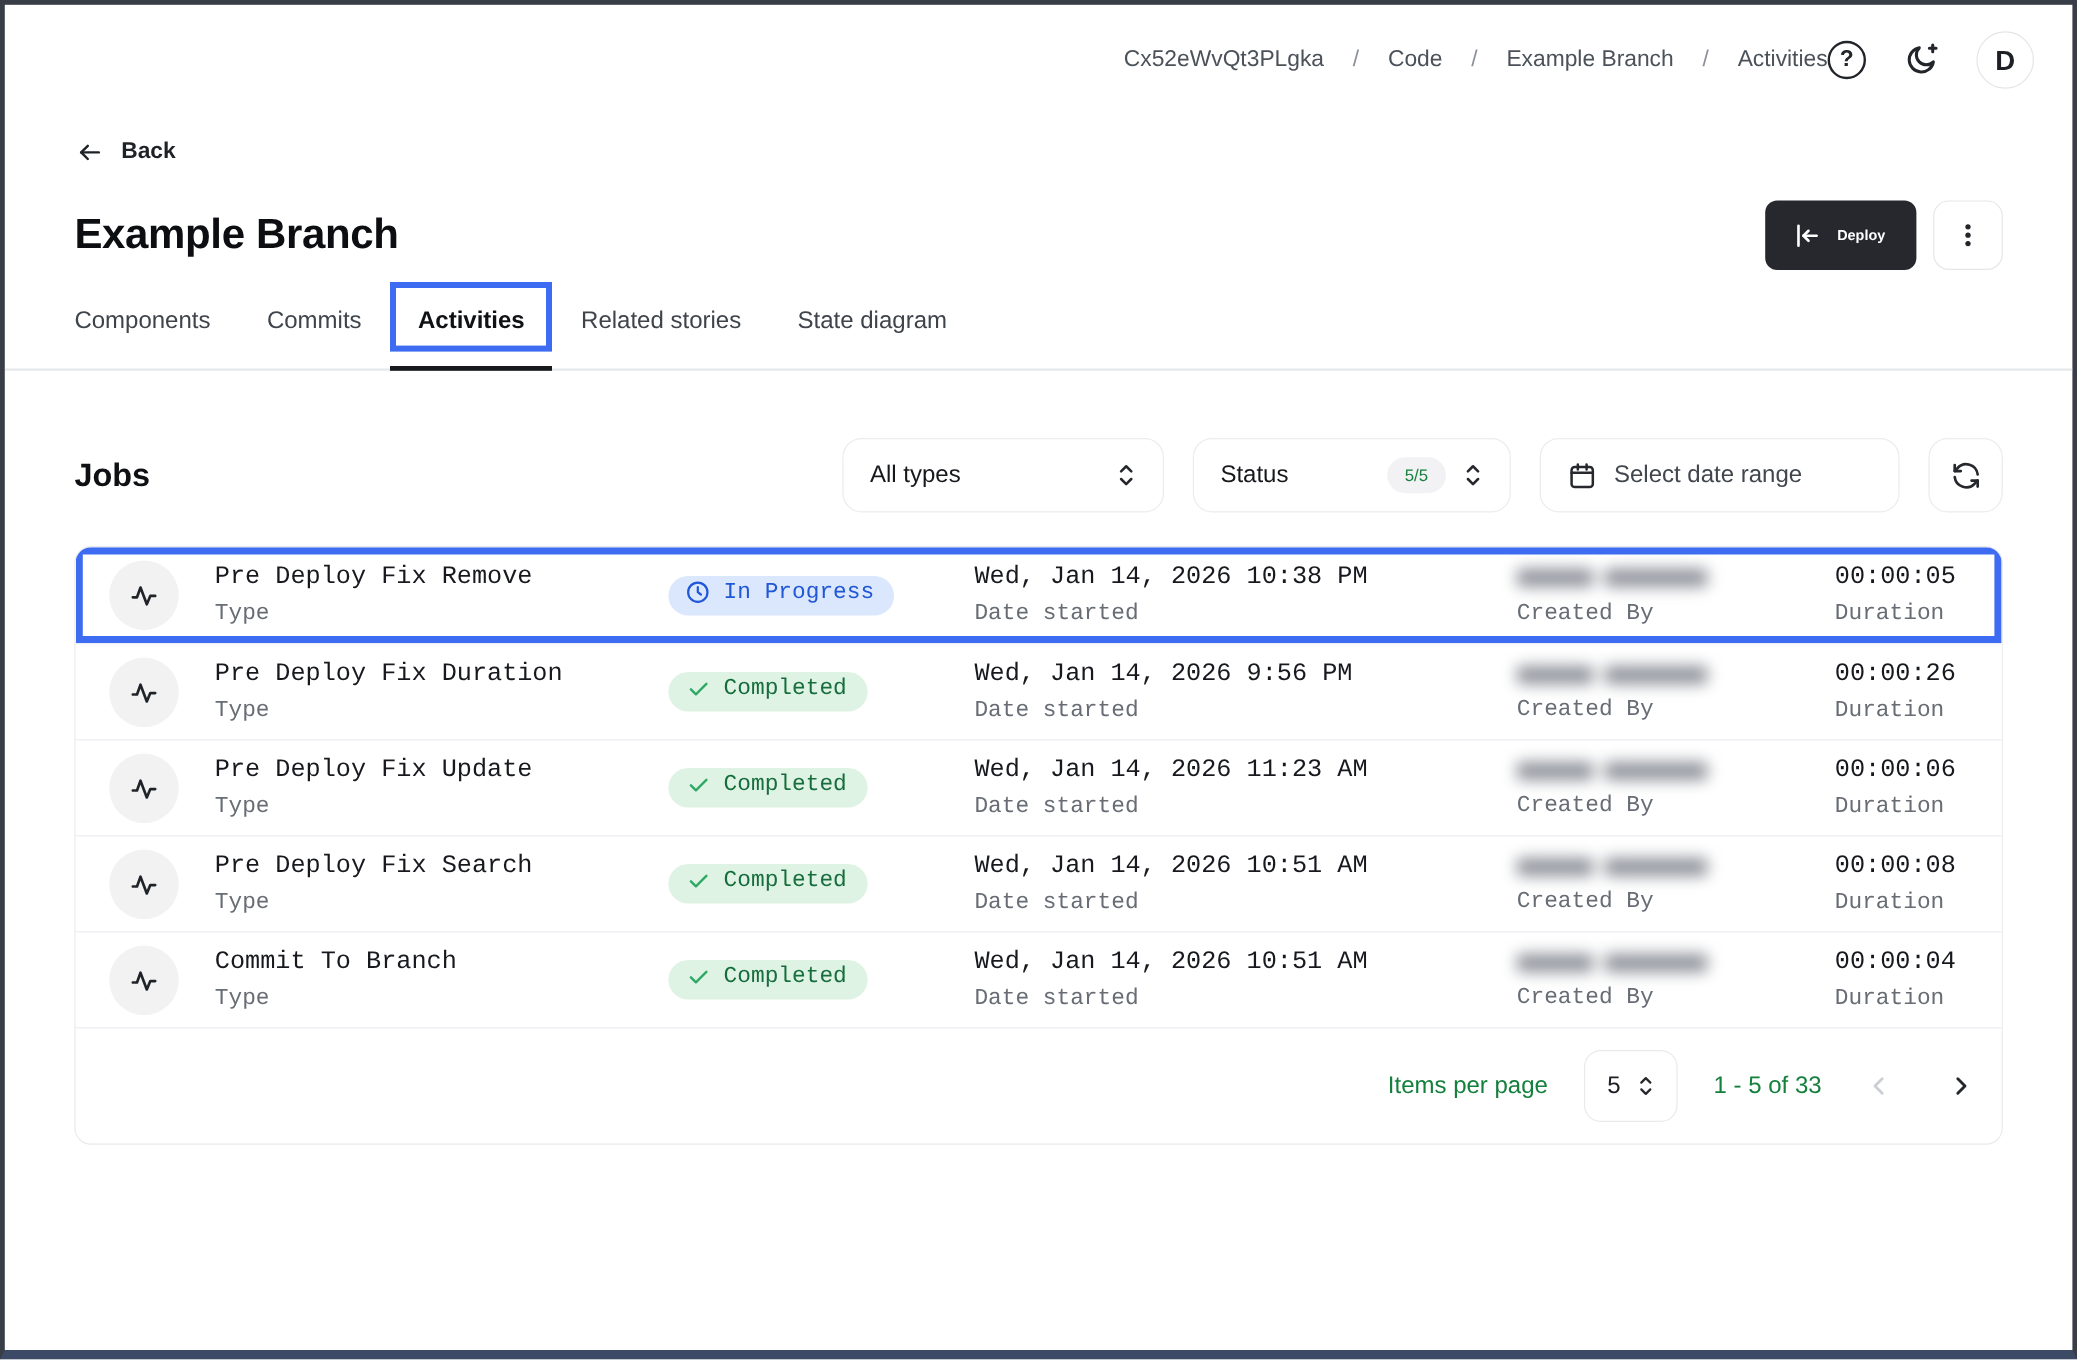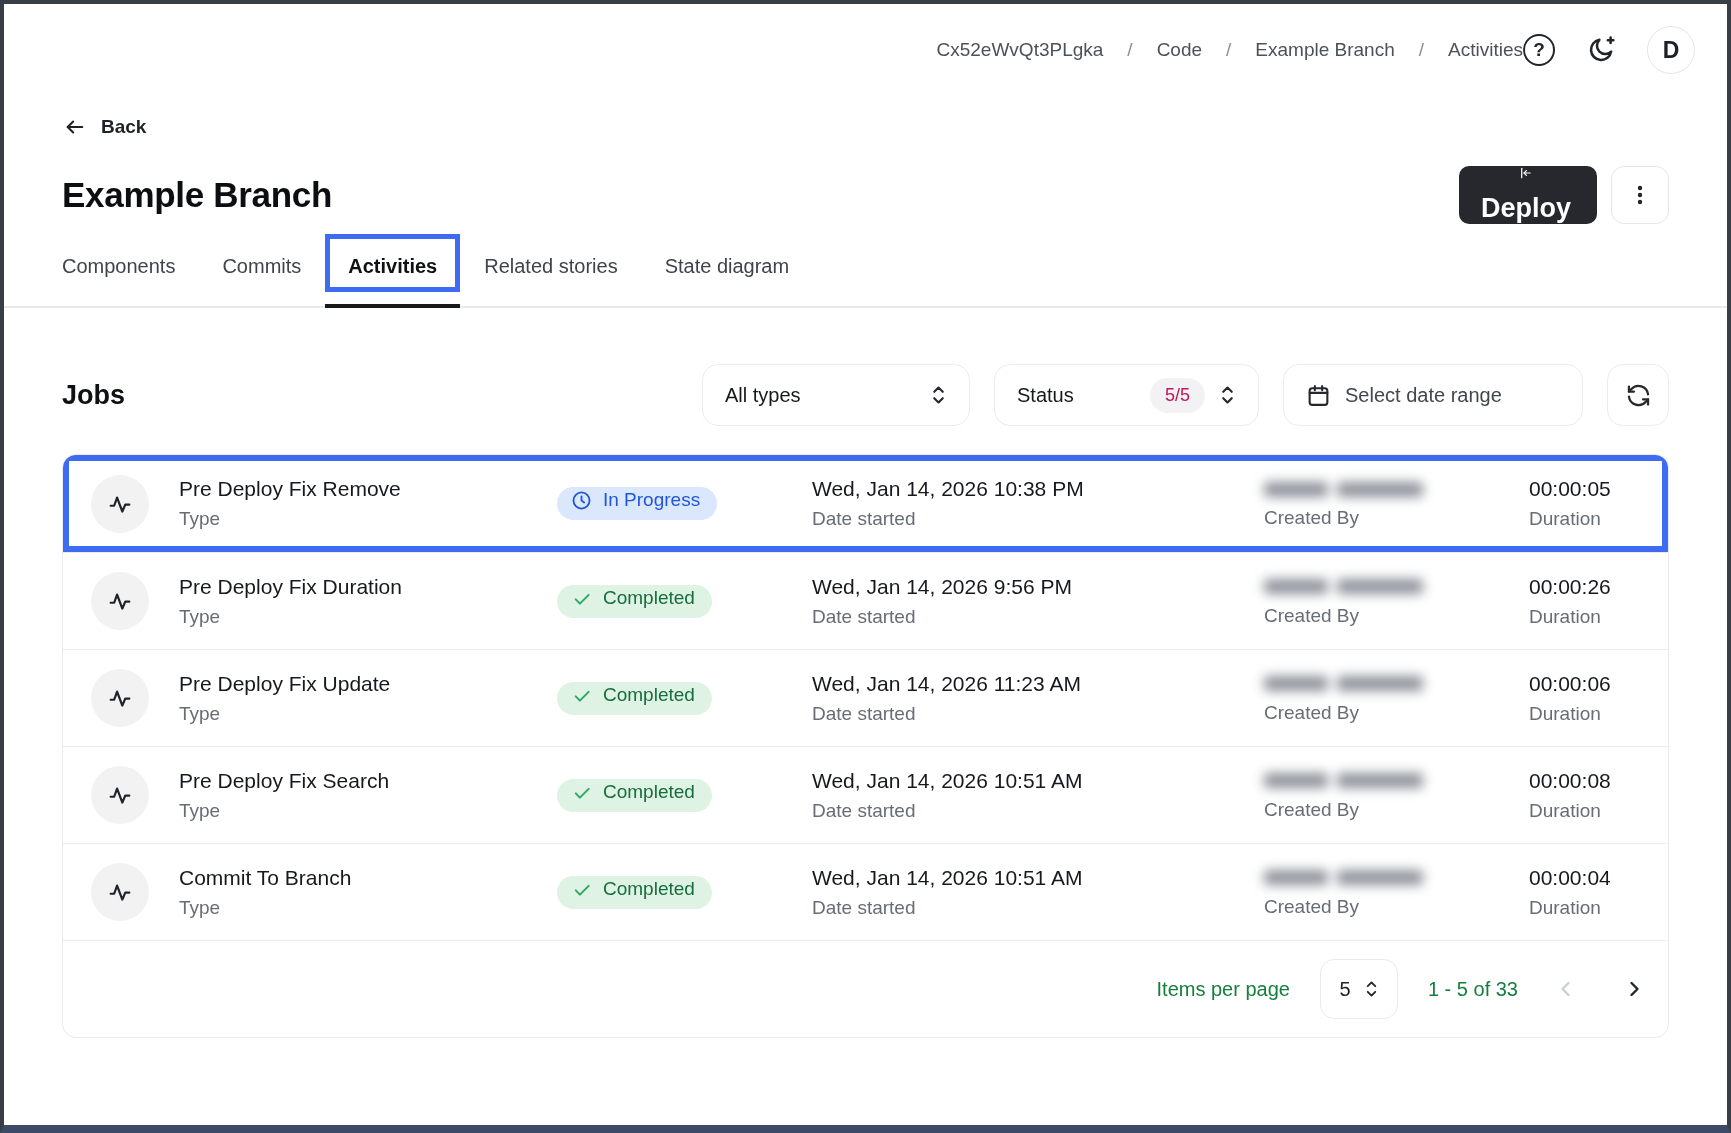--- a/index.html
+++ b/index.html
@@ -15,47 +15,47 @@
   .icon-btn { background:none; border:none; cursor:pointer; display:flex; align-items:center; justify-content:center; color:#22252a; }
   .help-circle { width:32px; height:32px; border:2.4px solid #22252a; border-radius:50%; display:flex; align-items:center; justify-content:center; font-size:19px; font-weight:700; color:#22252a; }
   .avatar { width:48px; height:48px; border-radius:50%; background:#fff; border:1.6px solid #e4e5e8; display:flex; align-items:center; justify-content:center; font-size:23px; font-weight:700; color:#1d2averse025; color:#1d2025; cursor:pointer; }
 
   
   .back-row { margin:20px 58px 0; }
   .back-link { display:inline-flex; align-items:center; gap:13px; font-size:19px; font-weight:700; color:#1e2126; cursor:pointer; background:none; border:none; }
   .title-row { margin:24px 58px 0; display:flex; align-items:center; justify-content:space-between; }
   .page-title { font-size:35px; font-weight:700; color:#0c0e11; letter-spacing:-.3px; }
   .title-actions { display:flex; align-items:center; gap:14px; }
-  .deploy-btn { height:58px; padding:0 26px 0 22px; background:#26282d; color:#fff; border:none; border-radius:10px; display:inline-flex; align-items:center; gap:13px; font-size:27px; font-weight:700; cursor:pointer; font-family:inherit;flex-direction:column; }
+  .deploy-btn { height:58px; padding:0 26px 0 22px; background:#26282d; color:#fff; border:none; border-radius:10px; display:inline-flex; align-items:center; gap:13px; font-size:12px; font-weight:700; cursor:pointer; font-family:inherit; }
   .kebab-btn { width:58px; height:58px; background:#fff; border:1.6px solid #e6e7e9; border-radius:13px; display:flex; align-items:center; justify-content:center; cursor:pointer; color:#212429; }
 
   
   .tabs-wrap { margin-top:10px; border-bottom:2px solid #e8e9eb; }
   .tabs { display:flex; gap:47px; padding:0 58px; }
   .tab { position:relative; padding:21px 0 28px; font-size:20px; color:#3f444b; cursor:pointer; background:none; border:none; font-family:inherit; }
   .tab.active { color:#0f1114; font-weight:600; }
   .tab.active::before { content:''; position:absolute; left:-23px; right:-23px; top:0; bottom:14px; border:5px solid #3d6cf2; }
   .tab.active::after { content:''; position:absolute; left:-23px; right:-23px; bottom:-2px; height:4px; background:#17191d; }
 
   
   .jobs-header { margin:56px 58px 0; display:flex; align-items:center; justify-content:space-between; }
   .jobs-title { font-size:27px; font-weight:700; color:#0e1013; }
   .filters { display:flex; align-items:center; gap:24px;padding-left:10px; }
   .filter-box { height:62px; border:1.6px solid #ececee; border-radius:16px; background:#fff; display:flex; align-items:center; padding:0 22px; font-size:20px; color:#16181c; cursor:pointer; gap:14px; font-family:inherit; }
   .filter-box .grow { flex:1; text-align:left; }
   .f-types { width:268px; }
   .f-status { width:265px; }
-  .f-status .pill { background:#f2f2f4; border-radius:999px; padding:7px 15px; font-size:18px; color:#be185d; }
+  .f-status .pill { background:#f2f2f4; border-radius:999px; padding:7px 15px; font-size:14px; color:#15803d; }
   .f-date { width:300px; color:#42474e; }
   .f-refresh { width:62px; justify-content:center; padding:0; color:#26282d; }
   .updown { color:#26282d; flex:none; display:flex; }
 
   
   .jobs-card { margin:28px 58px 0; border:1.6px solid #e9eaec; border-radius:14px; overflow:hidden; background:#fff; }
-  .row { display:grid; grid-template-columns:88px 378px 255px 452px 265px 1fr; align-items:center; height:97px; padding:0 28px; border-top:1.6px solid #ecedf0; cursor:pointer; background:#fff; }
+  .row { display:grid; grid-template-columns:88px 378px 255px 452px 265px 1fr; align-items:center; height:80px; padding:0 28px; border-top:1.6px solid #ecedf0; cursor:pointer; background:#fff;font-family:Liberation Mono, monospace; }
   .row:first-child { border-top:none; }
   .row.highlighted { box-shadow:inset 0 0 0 6px #3d6cf2; }
   .icon-circle { width:58px; height:58px; border-radius:50%; background:#f2f2f3; display:flex; align-items:center; justify-content:center; color:#202328; }
   .job-name, .val { font-size:21px; color:#17191e; font-weight:500; }
   .sub { font-size:19px; color:#686d75; margin-top:7px; font-weight:400; }
   .badge { display:inline-flex; align-items:flex-end; gap:11px; padding:2px 17px 9px 14px; border-radius:999px; font-size:19px; font-weight:500; }
   .badge.in-progress { background:#dbe7fd; color:#2057d6; }
   .badge.completed { background:#def3e3; color:#176d3d; padding-left:15px; }
   .badge.completed svg { color:#2fa866; }
   .redacted { display:flex; gap:9px; height:22px; align-items:center; filter:blur(6px); }

